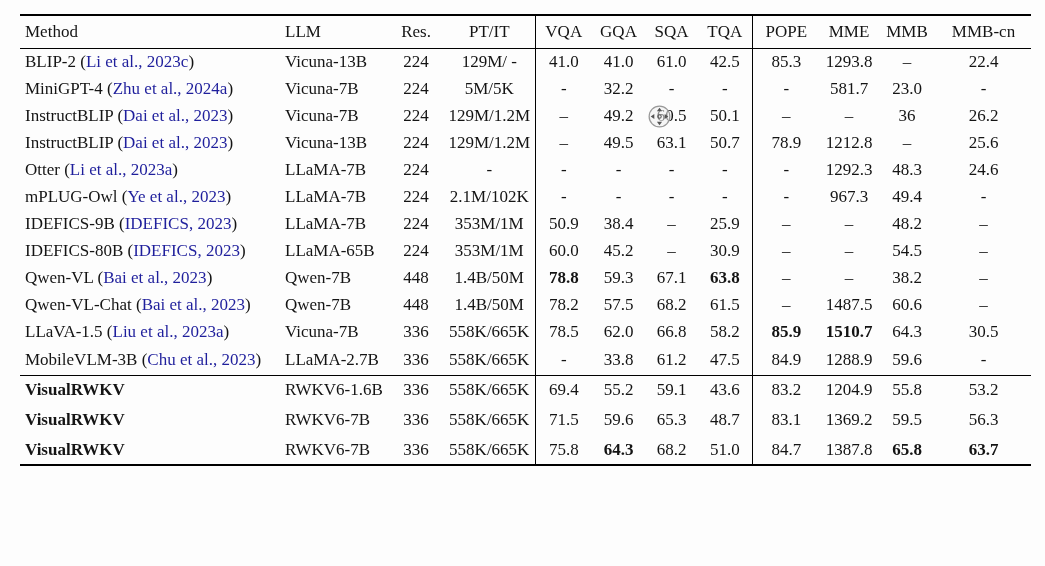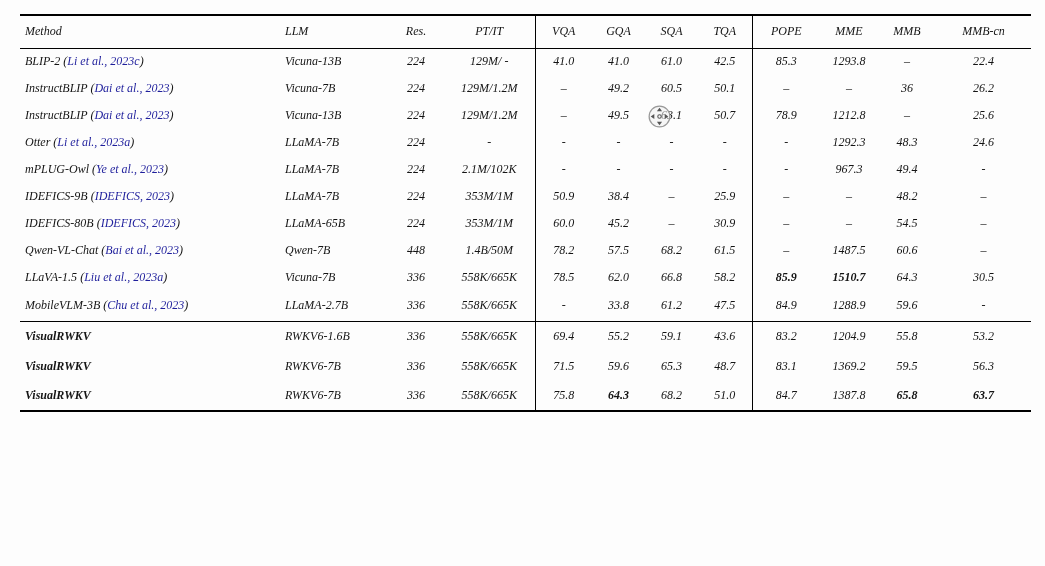--- a/index.html
+++ b/index.html
@@ -9,22 +9,21 @@
     width: 1045px; height: 566px; position: relative;
     background: #fdfdfd; color: var(--ink);
     font-family: "Liberation Serif", serif;
     overflow: hidden;
   }
   table.bench {
     position: absolute; left: 20px; top: 14px;
     width: 1011px; border-collapse: collapse; table-layout: fixed;
     border-top: 2px solid var(--rule);
     border-bottom: 2px solid var(--rule);
-    font-size: 12px;
-    font-style: italic;
+    font-size: 17px;
   }
   th, td { padding: 0; white-space: nowrap; overflow: hidden; font-weight: normal; }
   thead th { height: 33px; border-bottom: 1px solid var(--rule); }
   tr.g1 { height: 27px; }
   tr.g23 { height: 30px; }
   tr.group-start td { border-top: 1px solid var(--rule); }
   .vsep { border-left: 1px solid var(--rule); margin-left: 33px; }
   .c-left { text-align: left; padding-left: 5px; }
   .c-center { text-align: center; }
   .cite { color: var(--cite); cursor: pointer; }
@@ -74,20 +73,34 @@
         <td class="c-center vsep">41.0</td>
         <td class="c-center">41.0</td>
         <td class="c-center">61.0</td>
         <td class="c-center">42.5</td>
         <td class="c-center vsep">85.3</td>
         <td class="c-center">1293.8</td>
         <td class="c-center">–</td>
         <td class="c-center">22.4</td>
       </tr>
       <tr class="g1">
+        <td class="c-left"><span>MiniGPT-4</span> (<span class="cite">Zhu et al., 2024a</span>)</td>
+        <td class="c-left">Vicuna-7B</td>
+        <td class="c-center">224</td>
+        <td class="c-center">5M/5K</td>
+        <td class="c-center vsep">-</td>
+        <td class="c-center">32.2</td>
+        <td class="c-center">-</td>
+        <td class="c-center">-</td>
+        <td class="c-center vsep">-</td>
+        <td class="c-center">581.7</td>
+        <td class="c-center">23.0</td>
+        <td class="c-center">-</td>
+      </tr>
+      <tr class="g1">
         <td class="c-left"><span>InstructBLIP</span> (<span class="cite">Dai et al., 2023</span>)</td>
         <td class="c-left">Vicuna-7B</td>
         <td class="c-center">224</td>
         <td class="c-center">129M/1.2M</td>
         <td class="c-center vsep">–</td>
         <td class="c-center">49.2</td>
         <td class="c-center">60.5</td>
         <td class="c-center">50.1</td>
         <td class="c-center vsep">–</td>
         <td class="c-center">–</td>
@@ -155,20 +168,34 @@
         <td class="c-left">LLaMA-65B</td>
         <td class="c-center">224</td>
         <td class="c-center">353M/1M</td>
         <td class="c-center vsep">60.0</td>
         <td class="c-center">45.2</td>
         <td class="c-center">–</td>
         <td class="c-center">30.9</td>
         <td class="c-center vsep">–</td>
         <td class="c-center">–</td>
         <td class="c-center">54.5</td>
+        <td class="c-center">–</td>
+      </tr>
+      <tr class="g1">
+        <td class="c-left"><span>Qwen-VL</span> (<span class="cite">Bai et al., 2023</span>)</td>
+        <td class="c-left">Qwen-7B</td>
+        <td class="c-center">448</td>
+        <td class="c-center">1.4B/50M</td>
+        <td class="c-center vsep b">78.8</td>
+        <td class="c-center">59.3</td>
+        <td class="c-center">67.1</td>
+        <td class="c-center b">63.8</td>
+        <td class="c-center vsep">–</td>
+        <td class="c-center">–</td>
+        <td class="c-center">38.2</td>
         <td class="c-center">–</td>
       </tr>
       <tr class="g1">
         <td class="c-left"><span>Qwen-VL-Chat</span> (<span class="cite">Bai et al., 2023</span>)</td>
         <td class="c-left">Qwen-7B</td>
         <td class="c-center">448</td>
         <td class="c-center">1.4B/50M</td>
         <td class="c-center vsep">78.2</td>
         <td class="c-center">57.5</td>
         <td class="c-center">68.2</td>

